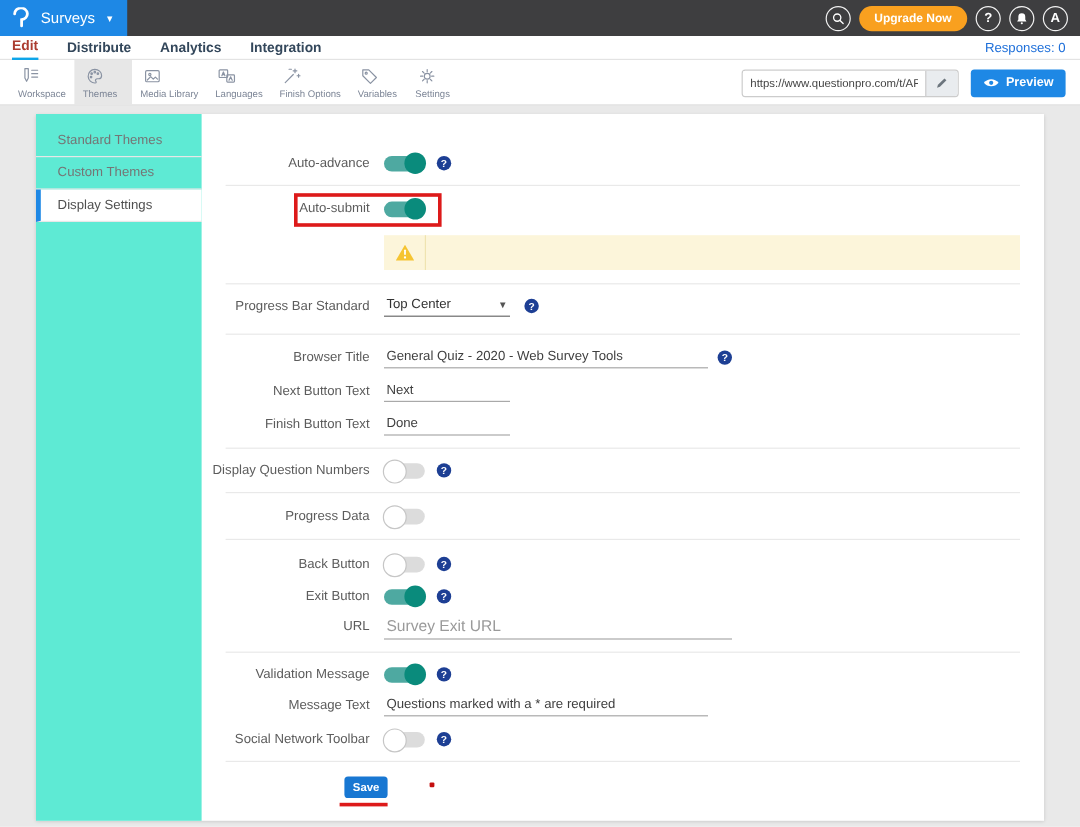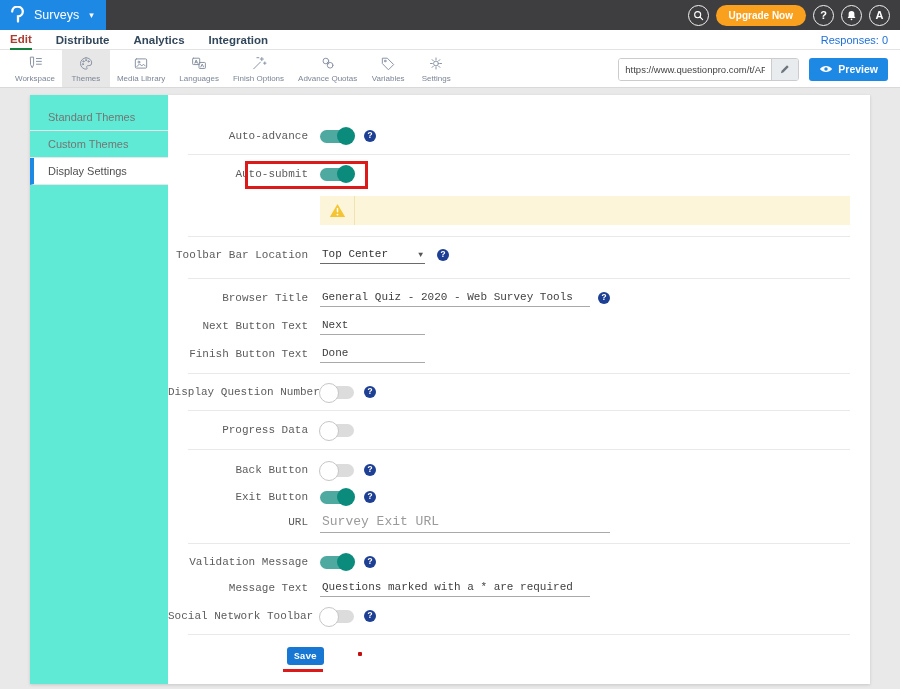--- a/index.html
+++ b/index.html
@@ -16,42 +16,42 @@
   .crumb-folder { color:#5fa8e4; }
   .crumb-sep { color:#9a9a9a; font-size:12px; }
   .crumb-survey { color:#ffffff; }
   .topbar-right { position:absolute; right:10px; top:0; height:30px; display:flex; align-items:center; gap:7px; }
   .circle-btn { width:21px; height:21px; border:1.5px solid #f2f2f2; border-radius:50%; display:flex; align-items:center; justify-content:center; color:#fff; font-size:11px; font-weight:bold; background:transparent; cursor:pointer; }
   .upgrade-btn { height:21px; border:none; border-radius:11px; background:#f9a01f; color:#fff; font-weight:bold; font-size:10px; padding:0 13px; cursor:pointer; font-family:inherit; }
 
   
   .tabbar { position:absolute; left:0; top:30px; width:900px; height:20px; background:#fff; border-bottom:1px solid #e3e3e3; display:flex; align-items:center; padding:0 10px; gap:24px; }
   .tab { font-size:11.5px; font-weight:bold; color:#33475b; line-height:18px; cursor:pointer; }
-  .tab.active { color:#ab3c30; border-bottom:2px solid #15803d; }
+  .tab.active { color:#ab3c30; border-bottom:2px solid #0ea5e9; }
   .responses { position:absolute; right:12px; font-size:11px; color:#1e6fd9; }
 
   
   .toolbar { position:absolute; left:0; top:50px; width:900px; height:38px; background:#fff; border-bottom:1px solid #d9d9d9; display:flex; align-items:stretch; padding-left:8px; }
-  .tool { display:flex; flex-direction:column; align-items:center; justify-content:center; gap:2px; padding:0 7px; cursor:pointer; min-width:48px; }
+  .tool { display:flex; flex-direction:column; justify-content:center; gap:2px; padding:0 7px; cursor:pointer; min-width:48px; }
   .tool.active { background:#e7e7e7; }
   .tool svg { width:20px; height:17px; stroke:#8a93a3; fill:none; stroke-width:1.4; stroke-linecap:round; stroke-linejoin:round; }
   .tool-label { font-size:8px; color:#7c8596; white-space:nowrap; }
   .tb-right { position:absolute; right:12px; top:0; height:38px; display:flex; align-items:center; gap:10px; }
   .url-group { display:flex; align-items:stretch; border:1px solid #ccc; border-radius:3px; overflow:hidden; height:23px; }
   .url-input { border:none; outline:none; width:152px; font-size:9.5px; color:#444; padding:0 6px; font-family:inherit; }
   .url-edit { width:27px; background:#e9ecef; border:none; border-left:1px solid #ccc; display:flex; align-items:center; justify-content:center; cursor:pointer; }
   .preview-btn { height:23px; background:#1e88e5; color:#fff; border:none; border-radius:3px; font-size:10.5px; font-weight:bold; padding:0 10px; display:flex; align-items:center; gap:5px; cursor:pointer; font-family:inherit;justify-content:space-between; }
 
   
   .card { position:absolute; left:30px; top:95px; width:840px; height:589px; background:#fff; box-shadow:0 1px 3px rgba(0,0,0,.15); }
   .side { position:absolute; left:0; top:0; width:138px; height:589px; background:#5eead4; padding-top:9px; }
   .side-item { height:27px; line-height:27px; padding-left:18px; font-size:11px; color:#757575; cursor:pointer; border-bottom:1px solid #e7e7e7; }
   .side-item.active { background:#fff; color:#4f4f4f; border-left:4px solid #1e88e5; padding-left:14px; border-bottom:1px solid #e7e7e7; }
 
-  .content { position:absolute; left:138px; top:0; width:702px; height:589px;font-family:Liberation Mono, monospace; }
+  .content { position:absolute; left:138px; top:0; width:702px; height:589px; }
   .frow { position:absolute; left:0; width:702px; height:26px; display:flex; align-items:center; }
   .flabel { width:140px; text-align:right; font-size:11px; color:#5c5c5c; margin-right:12px; white-space:nowrap; }
   .divider { position:absolute; left:20px; width:662px; height:1px; background:#e9e9e9; }
 
   .toggle { position:relative; width:34px; height:13px; border-radius:7px; cursor:pointer; margin-right:10px; }
   .toggle.on { background:#4ea9a1; }
   .toggle.on::after { content:""; position:absolute; right:-1px; top:-2.5px; width:18px; height:18px; border-radius:50%; background:#0a8b7c; }
   .toggle.off { background:#dcdcdc; }
   .toggle.off::after { content:""; position:absolute; left:-1px; top:-2.5px; width:18px; height:18px; border-radius:50%; background:#fff; border:1px solid #c6c6c6; }
 
@@ -153,28 +153,20 @@
   <div class="tool">
     <svg viewBox="0 0 24 24">
       <path d="M4.5 19.5L14 10"></path>
         <path d="M16 3.5v4.4M13.8 5.7h4.4"></path>
         <path d="M18.5 11.5h3.4M20.2 9.8v3.4M9 3.8h2.8"></path>
     </svg>
     <span class="tool-label">Finish Options</span>
   </div>
   <div class="tool">
     <svg viewBox="0 0 24 24">
-      <circle cx="9" cy="8.5" r="4"></circle>
-        <circle cx="15" cy="14.5" r="4"></circle>
-        <path d="M10.8 10.3l2.4 2.4"></path>
-    </svg>
-    <span class="tool-label">Advance Quotas</span>
-  </div>
-  <div class="tool">
-    <svg viewBox="0 0 24 24">
       <path d="M4 11.5V4.5h7l9 9-7 7z"></path>
         <circle cx="8" cy="8.5" r="1.2"></circle>
     </svg>
     <span class="tool-label">Variables</span>
   </div>
   <div class="tool">
     <svg viewBox="0 0 24 24">
       <circle cx="12" cy="12" r="3.4"></circle>
       <path d="M12 4.2v2.6M12 17.2v2.6M4.2 12h2.6M17.2 12h2.6M6.5 6.5l1.9 1.9M15.6 15.6l1.9 1.9M17.5 6.5l-1.9 1.9M8.4 15.6l-1.9 1.9"></path>
     </svg>
@@ -228,21 +220,21 @@
           <path d="M10 1.2 L19.2 16.8 H.8 Z" fill="#f5c431"></path>
           <rect x="9.1" y="5.8" width="1.8" height="5.6" rx=".9" fill="#fff"></rect>
           <circle cx="10" cy="13.9" r="1.15" fill="#fff"></circle>
         </svg>
       </span>
       <span class="warn-sep"></span>
     </div>
     <div class="divider" style="top:141px"></div>
 
     <div class="frow" style="top:147px">
-      <span class="flabel">Toolbar Bar Location</span>
+      <span class="flabel">Progress Bar Standard</span>
       <span class="select">
         <span>Top Center</span>
         <span class="caret">▼</span>
       </span>
       <span class="help">?</span>
     </div>
     <div class="divider" style="top:183px"></div>
 
     <div class="frow" style="top:190px">
       <span class="flabel">Browser Title</span>

